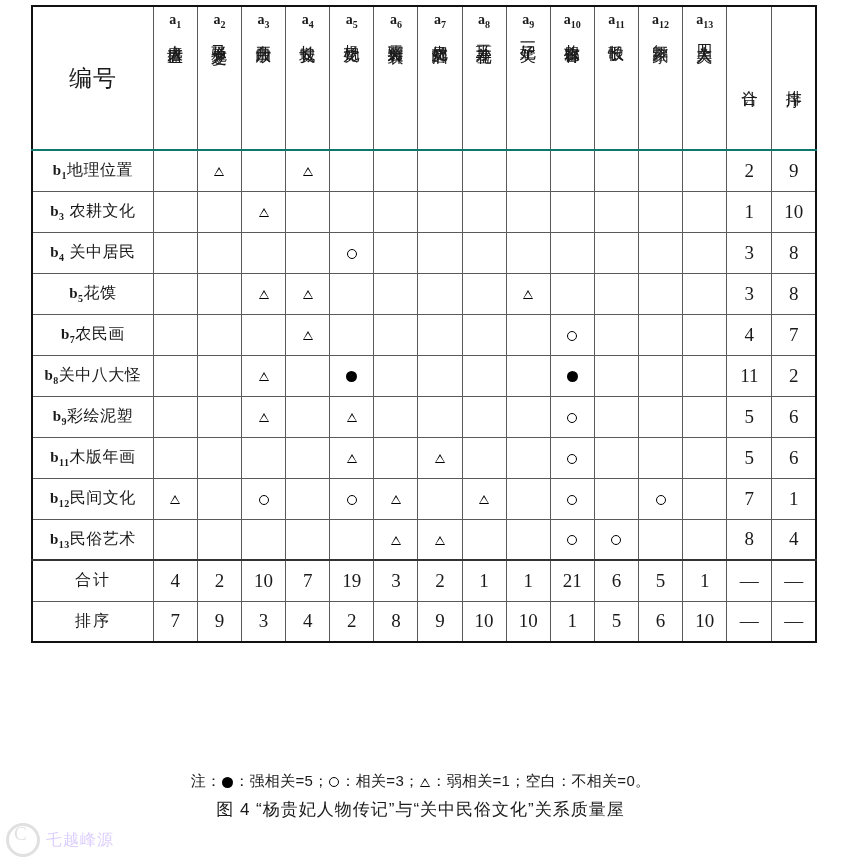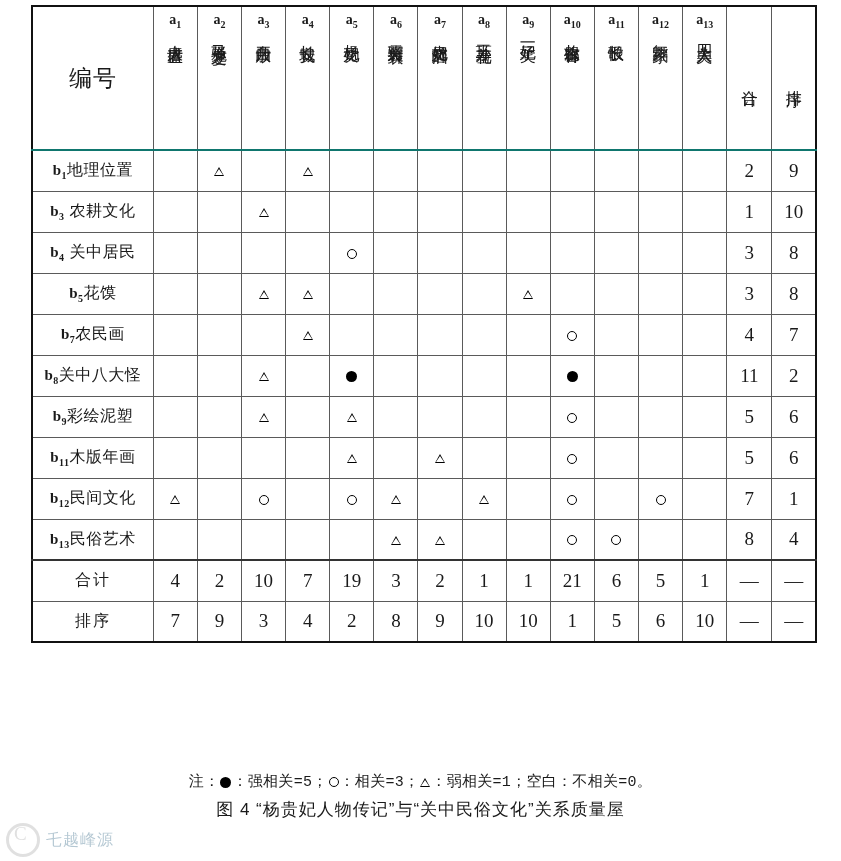--- a/index.html
+++ b/index.html
@@ -189,21 +189,21 @@
 
   
   .caption-block {
     position: absolute;
     left: 0;
     top: 772px;
     width: 841px;
     text-align: center;
   }
   .note-line {
-    font-family: Liberation Mono, monospace;
+    font-family: Liberation Sans, sans-serif;
     font-size: 15px;
     letter-spacing: 0.3px;
     margin-bottom: 7px;
     white-space: nowrap;
   }
   .note-line .sym { margin: 0 1px; }
   .fig-cn {
     font-family: "Liberation Sans", "DejaVu Sans", sans-serif;
     font-size: 17px;
     letter-spacing: 1px;
@@ -238,21 +238,21 @@
     content: "C";
     position: absolute;
     left: 5px; top: -3px;
     font-size: 19px;
     color: #9a9a9a;
     font-family: "Liberation Serif", serif;
   }
   .wm-text {
     font-family: "Liberation Sans", "DejaVu Sans", sans-serif;
     font-size: 16px;
-    color: #0c4a6e;
+    color: #8b5cf6;
     letter-spacing: 1px;
   }
 </style>
 </head>
 <body>
 
 <div class="sheet">
 
   <table class="qfd">
     <colgroup>

